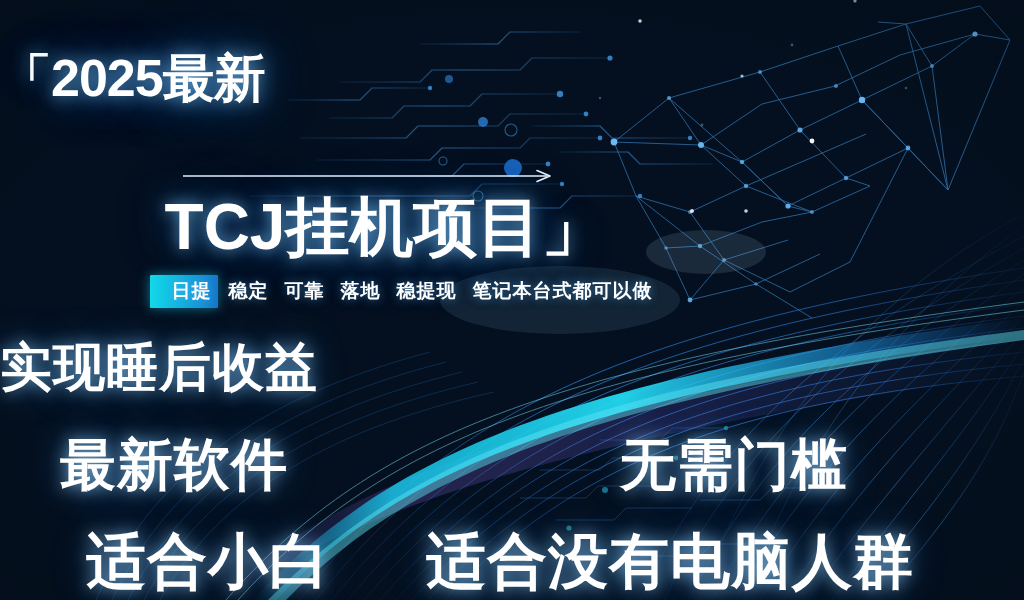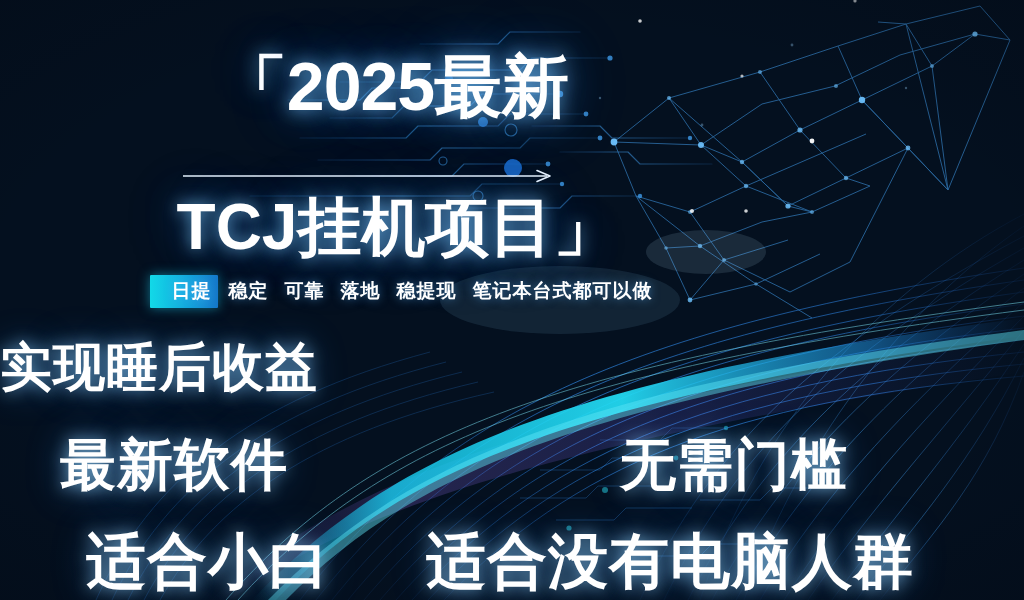--- a/index.html
+++ b/index.html
@@ -31,36 +31,35 @@
 
   
   .layer{position:absolute;inset:0;pointer-events:none;}
   .layer svg{display:block;width:1024px;height:600px;}
 
   
   .content{position:absolute;inset:0;}
 
   .headline-1{
     position:absolute; left:0; top:52px; width:740px;
-    text-align:center;
-    font-size:68px; font-weight:bold; letter-spacing:-1px;
+    text-align:left;
+    font-size:52px; font-weight:bold; letter-spacing:-1px;
     color:#ffffff; line-height:1;
     text-shadow:0 0 18px rgba(120,200,255,0.75), 0 0 40px rgba(60,150,255,0.45), 0 0 70px rgba(30,110,220,0.30);
     white-space:nowrap;
-    margin-left:24px;
   }
   .headline-1 .brk{font-weight:bold;}
 
   .arrow-wrap{
     position:absolute; left:183px; top:168px; width:374px; height:16px;
   }
 
   .headline-2{
     position:absolute; left:0; top:193px; width:872px;
-    padding-left:16px;
+    padding-left:4px;
     text-align:center;
     font-size:64px; font-weight:bold; letter-spacing:0px;
     color:#ffffff; line-height:1.08;
     text-shadow:0 0 16px rgba(130,205,255,0.70), 0 0 38px rgba(60,150,255,0.42), 0 0 66px rgba(25,100,210,0.28);
     white-space:nowrap;
   }
   .headline-2 .inner{display:inline-block;transform:translateX(-55px);}
 
   .tagline{
     position:absolute; left:0; top:275px; width:810px;

